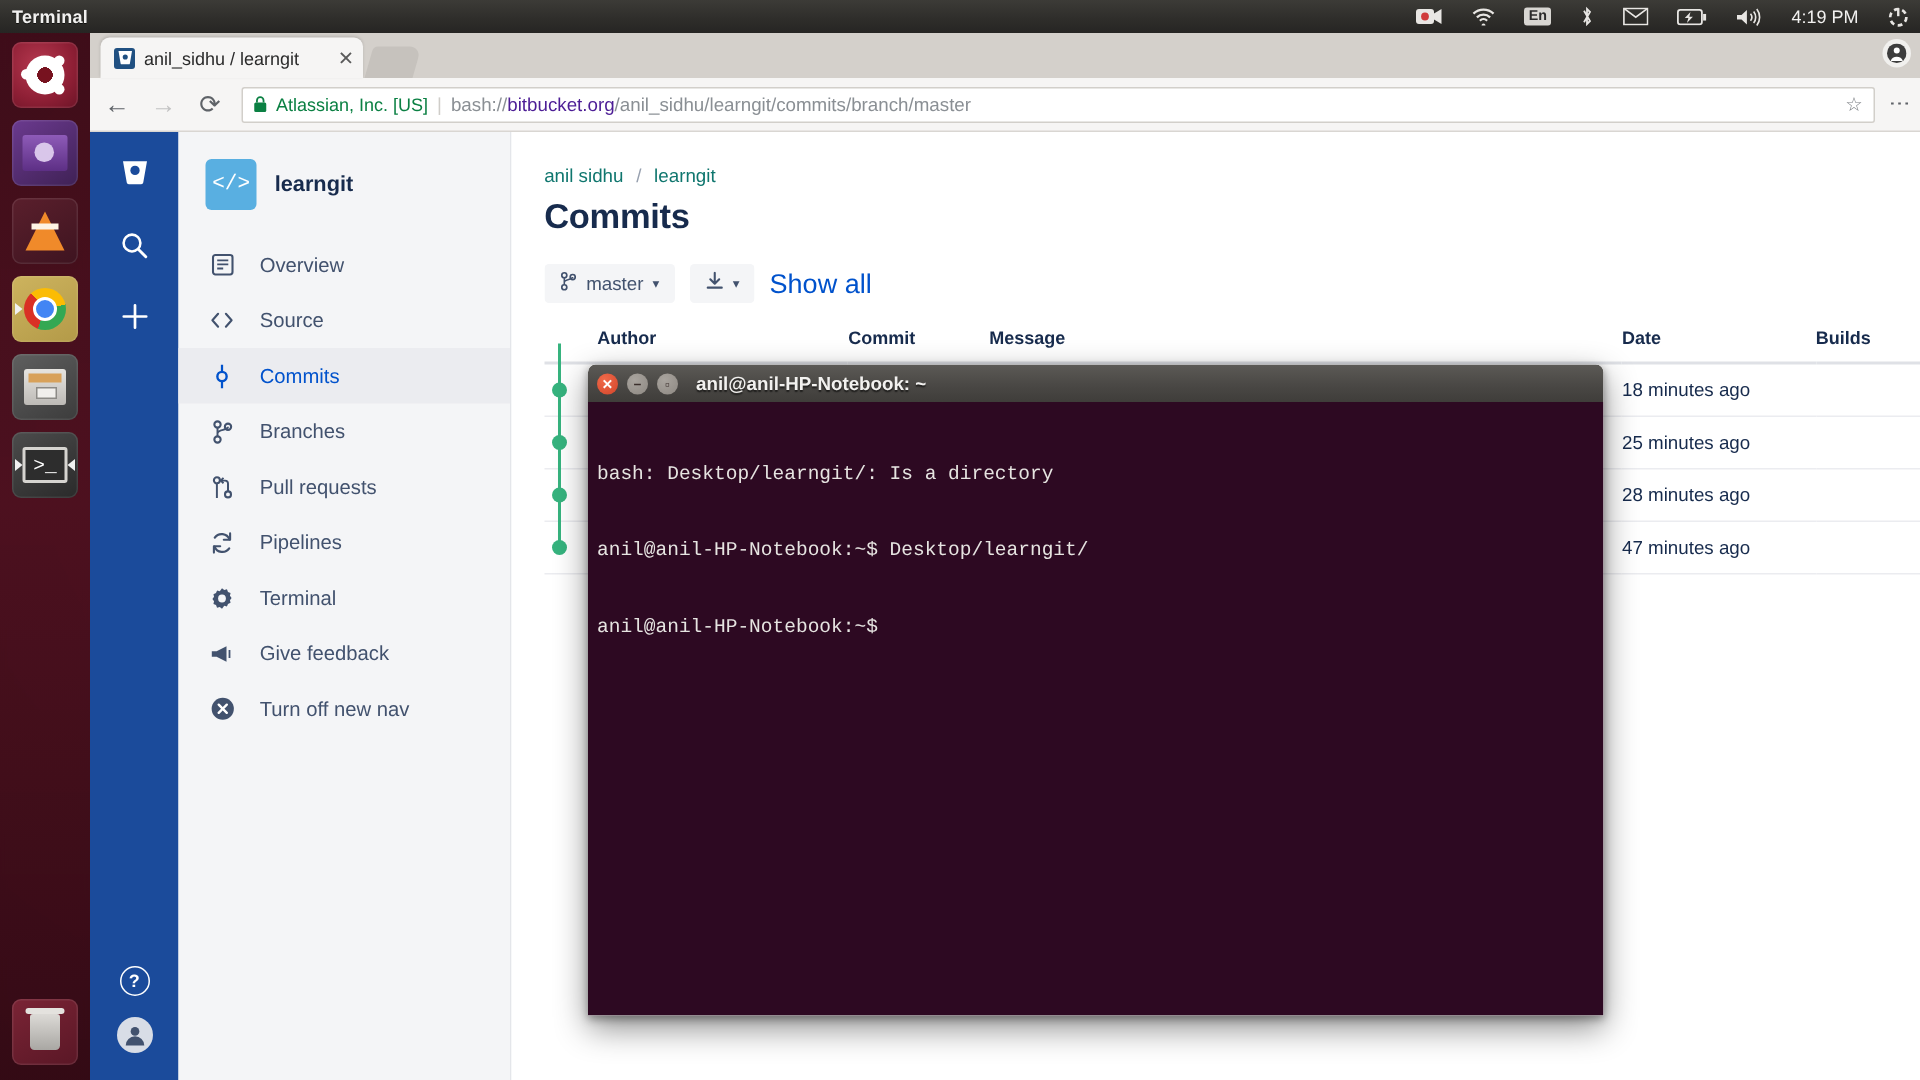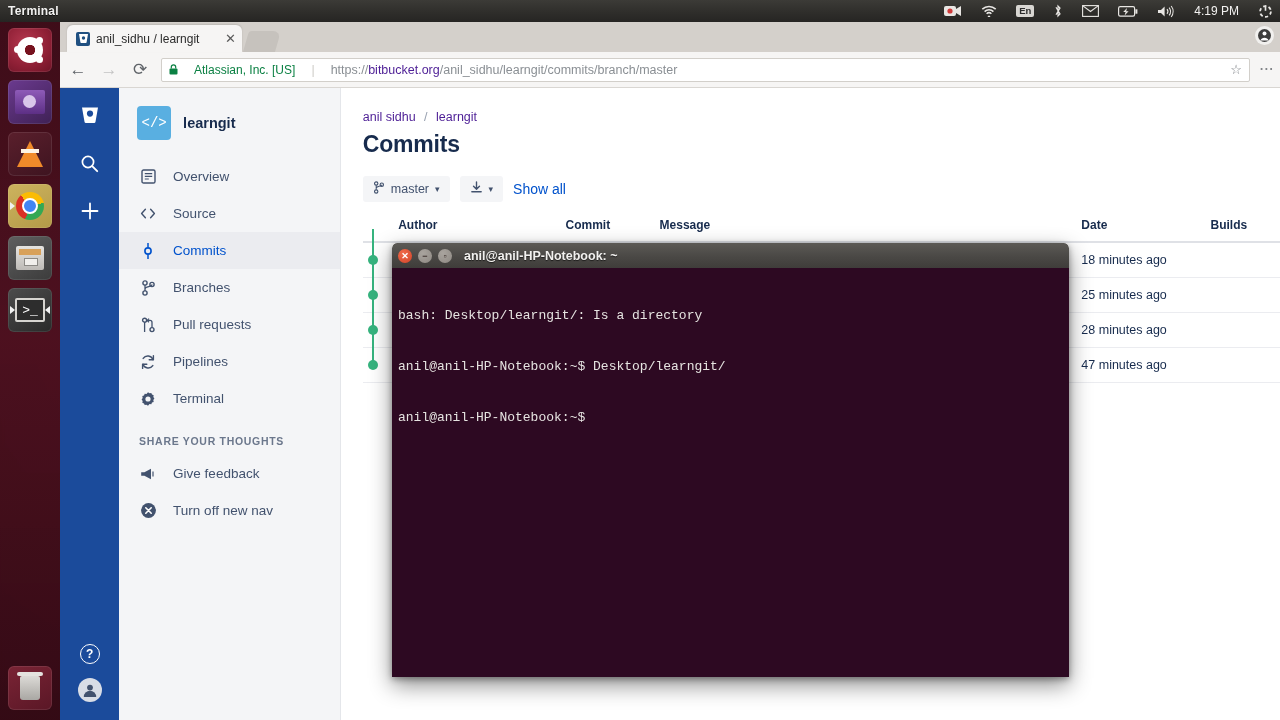--- a/index.html
+++ b/index.html
@@ -156,21 +156,21 @@
 
   .chrome-toolbar {
     height: 36px; background: #f6f5f4; border-bottom: 1px solid #d9d6d2;
     display: flex; align-items: center; padding: 0 8px; gap: 11px;
   }
   .nav-btn { width: 20px; text-align: center; color: #5f6368; font-size: 17px; line-height: 1; }
   .nav-btn.disabled { color: #c3c3c3; }
   .omnibox {
     flex: 1 1 auto; height: 24px; background: #fff;
     border: 1px solid #d2cfca; border-radius: 2px;
-    display: flex; align-items: center; padding: 0 7px; gap: 16px;
+    display: flex; align-items: center; padding: 0 7px; gap: 6px;
     font-size: 12.5px; color: #3c4043;
   }
   .lock-badge { color: #0b8043; font-size: 11px; display: flex; align-items: center; gap: 3px; }
   .site-id { color: #0b8043; font-size: 12px; }
   .omni-sep { color: #cfcdc9; }
   .url-host { color: #4c1d95; }
   .url-rest { color: #8a8f94; }
   .star-icon { margin-left: auto; color: #7b7f84; font-size: 13px; }
   .kebab { color: #5f6368; font-size: 14px; letter-spacing: 1px; line-height: .8; writing-mode: vertical-rl; }
 
@@ -209,32 +209,32 @@
   .nav-item .nav-ico { width: 18px; text-align: center; font-size: 15px; color: #42526e; display: flex; align-items: center; justify-content: center; }
   .nav-item.active { background: #ebecf0; color: #0052cc; }
   .nav-item.active .nav-ico { color: #0052cc; }
   .nav-section-title {
     font-size: 10.5px; font-weight: bold; letter-spacing: .7px; color: #6b778c;
     padding: 18px 0 8px 20px;
   }
 
   .bb-main { flex: 1 1 auto; padding: 22px 0 0 22px; position: relative; background: #fff; }
   .breadcrumb { font-size: 12.5px; color: #5e6c84; margin-bottom: 7px; }
-  .breadcrumb a { color: #4c1d95; text-decoration: none; }
+  .breadcrumb a { color: #0f766e; text-decoration: none; }
   .breadcrumb .sep { padding: 0 5px; color: #97a0af; }
   .page-title { font-size: 23px; font-weight: bold; color: #172b4d; letter-spacing: -.2px; margin-bottom: 18px; }
 
   .toolbar-row { display: flex; align-items: center; gap: 10px; margin-bottom: 16px; }
   .btn {
     height: 26px; background: #f4f5f7; border: 1px solid transparent; border-radius: 3px;
     display: inline-flex; align-items: center; gap: 6px; padding: 0 9px;
     font-size: 12.5px; color: #42526e;
   }
   .btn .caret { font-size: 9px; color: #42526e; }
-  .link-btn { font-size: 14px; color: #0052cc; }
+  .link-btn { font-size: 18px; color: #0052cc; }
 
   .commit-table { width: 100%; border-collapse: collapse; font-size: 12.5px; }
   .commit-table th {
     text-align: left; font-size: 12px; font-weight: bold; color: #172b4d;
     padding: 0 8px 9px 0; border-bottom: 2px solid #dfe1e6;
   }
   .commit-table td { padding: 10px 8px 10px 0; border-bottom: 1px solid #ebecf0; color: #172b4d; white-space: nowrap; }
   .col-graph { width: 36px; }
   .col-author { width: 170px; margin-left: 48px; }
   .col-commit { width: 95px; }
@@ -402,21 +402,21 @@
       <span class="nav-btn">⟳</span>
       <div class="omnibox">
         <span class="lock-badge">
           <svg width="9" height="11" viewBox="0 0 9 11">
               <rect x="0.5" y="4.4" width="8" height="6.2" rx="1" fill="#0b8043"></rect>
               <path d="M2.3 4.4V3a2.2 2.2 0 0 1 4.4 0v1.4" stroke="#0b8043" stroke-width="1.2" fill="none"></path>
             </svg>
         </span>
         <span class="site-id">Atlassian, Inc. [US]</span>
         <span class="omni-sep">|</span>
-        <span><span class="url-rest">https://</span><span class="url-host">bitbucket.org</span><span class="url-rest">/anil_sidhu/learngit/commits/branch/master</span></span>
+        <span><span class="url-rest">bash://</span><span class="url-host">bitbucket.org</span><span class="url-rest">/anil_sidhu/learngit/commits/branch/master</span></span>
         <span class="star-icon">☆</span>
       </div>
       <span class="kebab">⋮</span>
     </div>
 
     <div class="bb-page">
 
       <div class="bb-railnav">
         <div class="rail-icon">
           <svg width="22" height="22" viewBox="0 0 22 22">
@@ -520,21 +520,20 @@
         <div class="nav-item">
           <span class="nav-ico">
             <svg width="16" height="16" viewBox="0 0 16 16">
                 <path d="M8 1.2l1.5 1.1 1.8-.4.7 1.7 1.7.7-.4 1.8 1.1 1.5-1.1 1.5.4 1.8-1.7.7-.7 1.7-1.8-.4L8 14.8l-1.5-1.1-1.8.4-.7-1.7-1.7-.7.4-1.8L1.6 8.4l1.1-1.5-.4-1.8 1.7-.7.7-1.7 1.8.4z" fill="#42526e"></path>
                 <circle cx="8" cy="8" r="2.6" fill="#f4f5f7"></circle>
               </svg>
           </span>
           <span>Terminal</span>
         </div>
 
-        <div class="nav-section-title">SHARE YOUR THOUGHTS</div>
 
         <div class="nav-item">
           <span class="nav-ico">
             <svg width="16" height="14" viewBox="0 0 16 14">
                 <path d="M1.2 5.2h3.2L11 1.8v10.4L4.4 8.8H1.2z" fill="#42526e"></path>
                 <path d="M13 4.4v5.2" stroke="#42526e" stroke-width="1.2"></path>
               </svg>
           </span>
           <span>Give feedback</span>
         </div>

